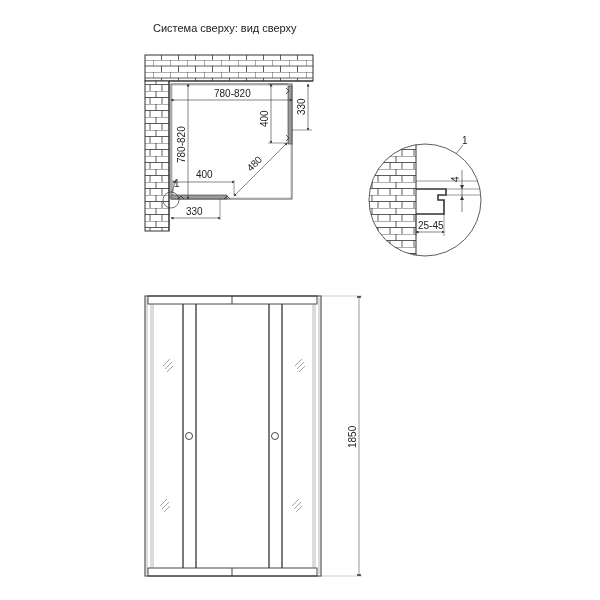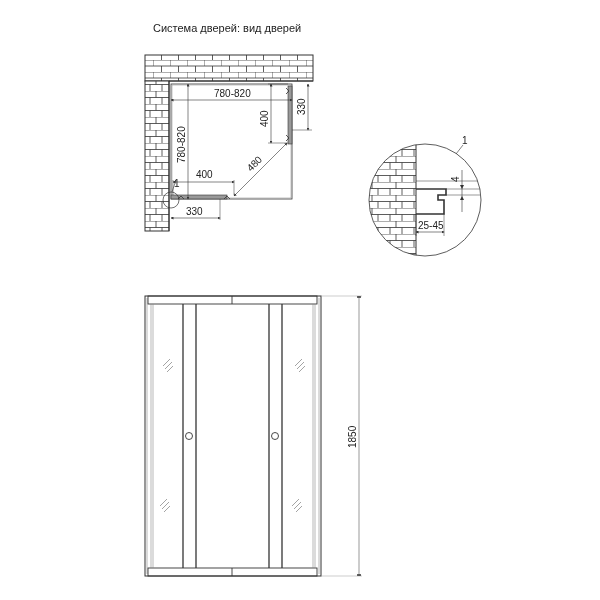--- a/index.html
+++ b/index.html
@@ -4,21 +4,21 @@
   <style>
     html, body { margin: 0; padding: 0; background: #ffffff; }
     body { width: 600px; height: 600px; position: relative; overflow: hidden; font-family: "Liberation Sans", sans-serif; }
     .title { position: absolute; left: 153px; top: 22px; font-size: 11px; color: #222; white-space: nowrap; }
     svg { position: absolute; left: 0; top: 0; }
     .dim { font-family: "Liberation Sans", sans-serif; font-size: 10px; fill: #222; }
   </style>
 </head>
 <body>
 
-<div class="title">Система дверей: вид дверей</div>
+<div class="title">Система сверху: вид сверху</div>
 
 <svg width="600" height="600" viewBox="0 0 600 600" xmlns="http://www.w3.org/2000/svg">
   <defs>
     <pattern id="brick" x="0" y="0" width="17" height="12" patternUnits="userSpaceOnUse">
       <rect width="17" height="12" fill="#fff"></rect>
       <line x1="0" y1="0" x2="17" y2="0" stroke="#333" stroke-width="0.8"></line>
       <line x1="0" y1="6" x2="17" y2="6" stroke="#333" stroke-width="0.8"></line>
       <line x1="0" y1="0" x2="0" y2="6" stroke="#333" stroke-width="0.8"></line>
       <line x1="8.5" y1="6" x2="8.5" y2="12" stroke="#333" stroke-width="0.8"></line>
     </pattern>

